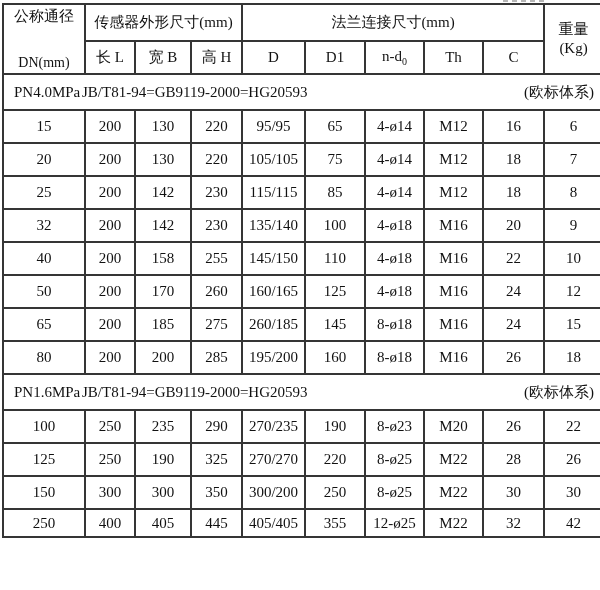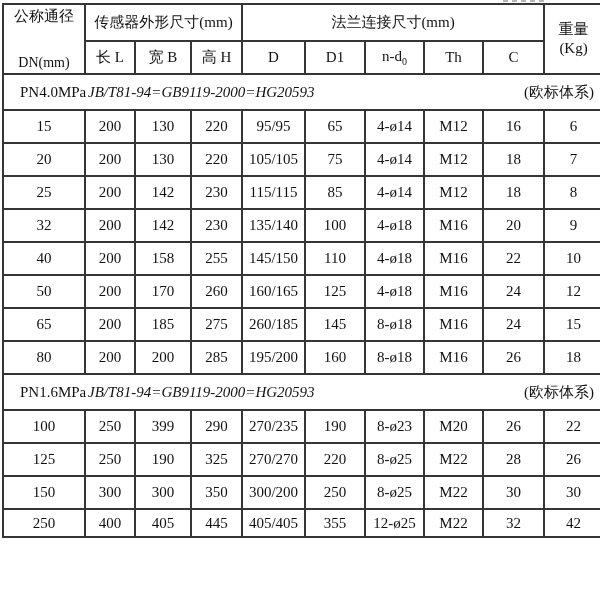--- a/index.html
+++ b/index.html
@@ -61,24 +61,24 @@
 
   tr.section-row td { text-align: left; }
   .section-flex {
     display: flex;
     align-items: center;
     width: 100%;
   }
   .section-flex .pn {
     display: inline-block;
     width: 68px;
-    padding-left: 16px;
+    padding-left: 10px;
     flex: 0 0 auto;
   }
-  .section-flex .std { flex: 0 0 auto; font-style: italic; }
+  .section-flex .std { flex: 0 0 auto; }
   .section-flex .note {
     margin-left: auto;
     padding-right: 8px;
     flex: 0 0 auto;
   }
 </style>
 </head>
 <body>
 
 <div class="page">
@@ -232,21 +232,21 @@
             <div class="section-flex">
               <span class="pn">PN1.6MPa</span>
               <span class="std">JB/T81-94=GB9119-2000=HG20593</span>
               <span class="note">(欧标体系)</span>
             </div>
           </td>
         </tr>
         <tr class="data-row">
           <td>100</td>
           <td>250</td>
-          <td>399</td>
+          <td>235</td>
           <td>290</td>
           <td>270/235</td>
           <td>190</td>
           <td>8-ø23</td>
           <td>M20</td>
           <td>26</td>
           <td>22</td>
         </tr>
         <tr class="data-row">
           <td>125</td>

